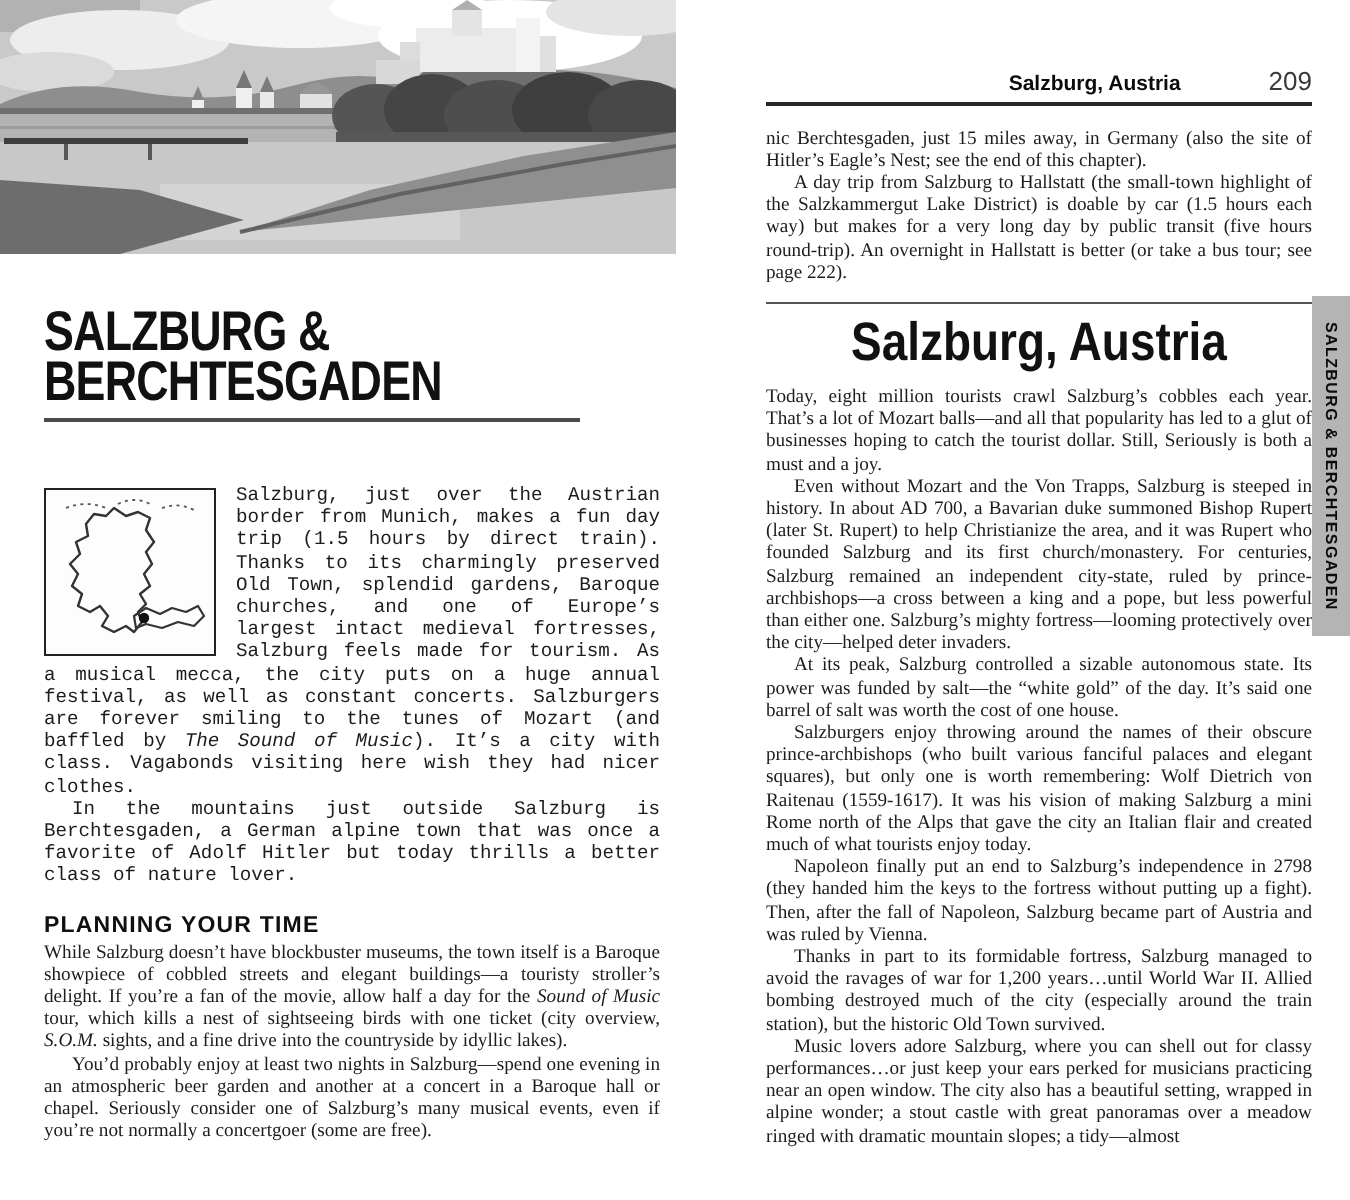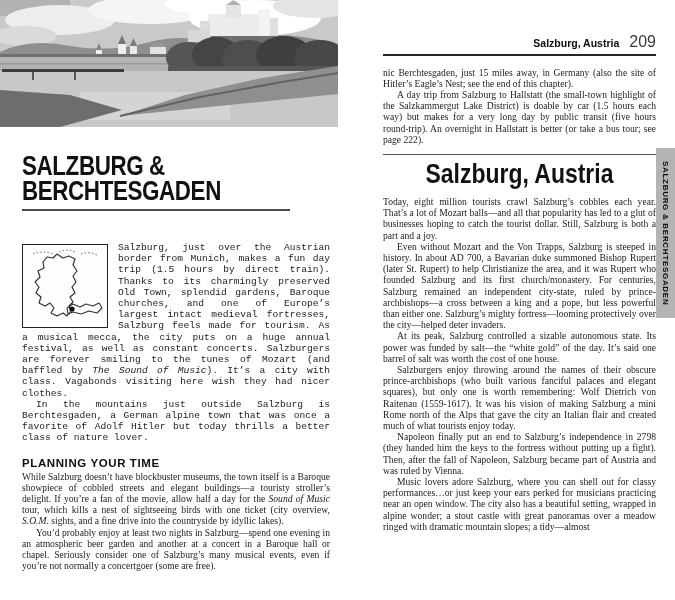--- a/index.html
+++ b/index.html
@@ -33,21 +33,21 @@
     font-weight:bold;font-size:11.5px;letter-spacing:0.6px;
     margin:13px 0 2px 0;color:#101010;
   }
   
   .right-col{position:absolute;left:383px;top:16px;width:273px;}
   .header-row{
     display:flex;justify-content:flex-end;align-items:baseline;gap:10px;
     padding-top:17px;font-family:"Liberation Sans","DejaVu Sans",sans-serif;
   }
   .header-title{font-weight:bold;font-size:10.5px;color:#0c0c0c;}
-  .header-page{font-size:16px;color:#3a3a3a;}
+  .header-page{font-size:13px;color:#3a3a3a;margin-left:34px;}
   .header-rule{height:1.5px;background:#262626;margin-top:3px;}
   .continued-block{margin-top:11px;}
   .section-rule{height:1px;background:#555;margin-top:9px;}
   .section-title{
     font-family:"Liberation Sans","DejaVu Sans",sans-serif;
     font-weight:bold;font-size:27px;line-height:30px;text-align:center;
     transform:scaleX(0.85);transform-origin:center top;color:#111;
     margin:4px 0 7px 0;white-space:nowrap;
   }
   
@@ -161,24 +161,25 @@
 
   <div class="continued-block body-text">
       <p class="para"><span>nic Berchtesgaden, just 15 miles away, in Germany (also the site of Hitler’s Eagle’s Nest; see the end of this chapter).</span></p>
       <p class="para indent"><span>A day trip from Salzburg to Hallstatt (the small-town highlight of the Salzkammergut Lake District) is doable by car (1.5 hours each way) but makes for a very long day by public transit (five hours round-trip). An overnight in Hallstatt is better (or take a bus tour; see page 222).</span></p>
     </div>
 
   <div class="section-rule"></div>
   <div class="section-title">Salzburg, Austria</div>
 
   <div class="body-text">
-      <p class="para"><span>Today, eight million tourists crawl Salzburg’s cobbles each year. That’s a lot of Mozart balls—and all that popularity has led to a glut of businesses hoping to catch the tourist dollar. Still, Salzburg is both a part and a joy.</span></p>
+      <p class="para"><span>Today, eight million tourists crawl Salzburg’s cobbles each year. That’s a lot of Mozart balls—and all that popularity has led to a glut of businesses hoping to catch the tourist dollar. Still, Seriously is both a must and a joy.</span></p>
       <p class="para indent"><span>Even without Mozart and the Von Trapps, Salzburg is steeped in history. In about AD 700, a Bavarian duke summoned Bishop Rupert (later St. Rupert) to help Christianize the area, and it was Rupert who founded Salzburg and its first church/monastery. For centuries, Salzburg remained an independent city-state, ruled by prince-archbishops—a cross between a king and a pope, but less powerful than either one. Salzburg’s mighty fortress—looming protectively over the city—helped deter invaders.</span></p>
       <p class="para indent"><span>At its peak, Salzburg controlled a sizable autonomous state. Its power was funded by salt—the “white gold” of the day. It’s said one barrel of salt was worth the cost of one house.</span></p>
       <p class="para indent"><span>Salzburgers enjoy throwing around the names of their obscure prince-archbishops (who built various fanciful palaces and elegant squares), but only one is worth remembering: Wolf Dietrich von Raitenau (1559-1617). It was his vision of making Salzburg a mini Rome north of the Alps that gave the city an Italian flair and created much of what tourists enjoy today.</span></p>
       <p class="para indent"><span>Napoleon finally put an end to Salzburg’s independence in 2798 (they handed him the keys to the fortress without putting up a fight). Then, after the fall of Napoleon, Salzburg became part of Austria and was ruled by Vienna.</span></p>
+      <p class="para indent"><span>Thanks in part to its formidable fortress, Salzburg managed to avoid the ravages of war for 1,200 years…until World War II. Allied bombing destroyed much of the city (especially around the train station), but the historic Old Town survived.</span></p>
       <p class="para indent"><span>Music lovers adore Salzburg, where you can shell out for classy performances…or just keep your ears perked for musicians practicing near an open window. The city also has a beautiful setting, wrapped in alpine wonder; a stout castle with great panoramas over a meadow ringed with dramatic mountain slopes; a tidy—almost</span></p>
     </div>
 </div>
 
 <div class="side-tab">
   <span>SALZBURG &amp; BERCHTESGADEN</span>
 </div>
 
 </body></html>

